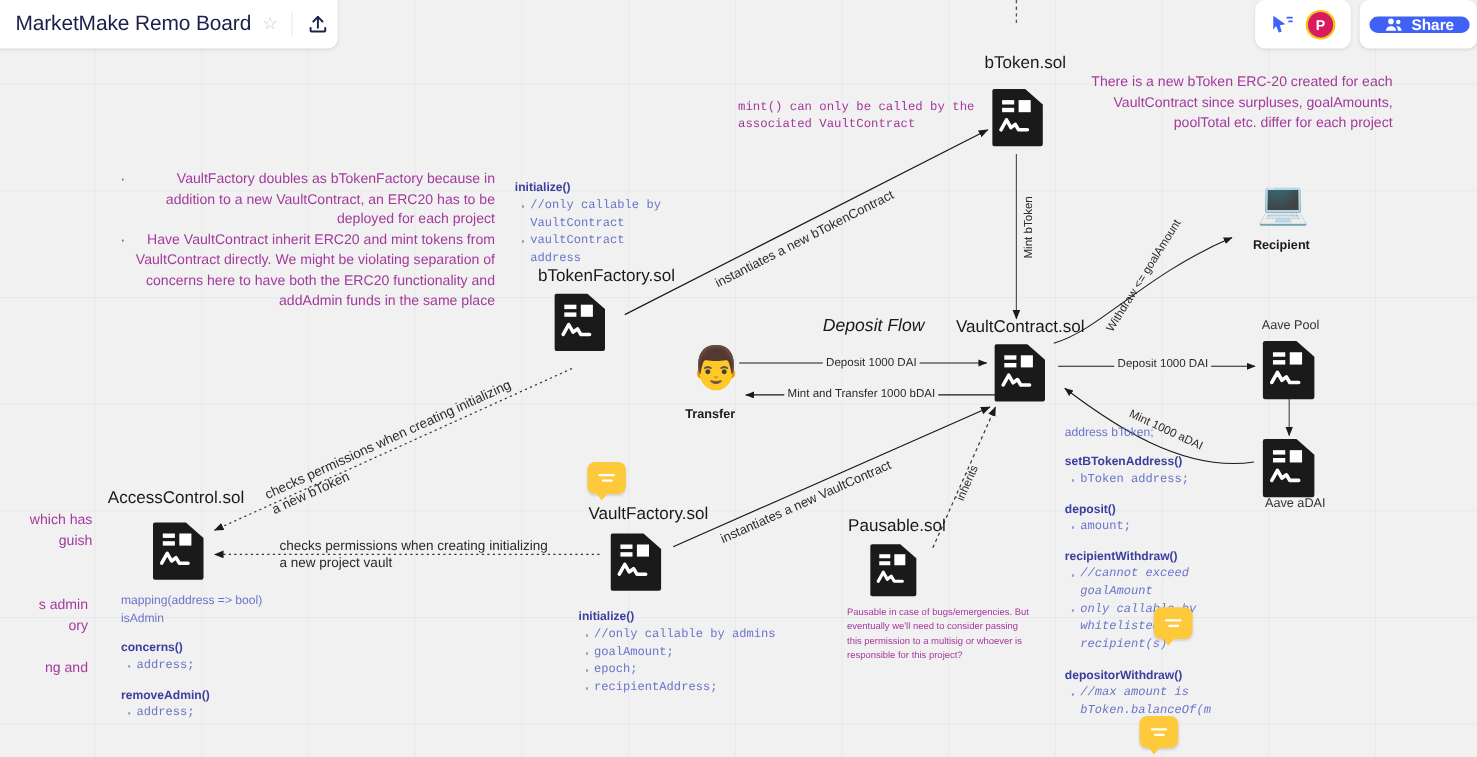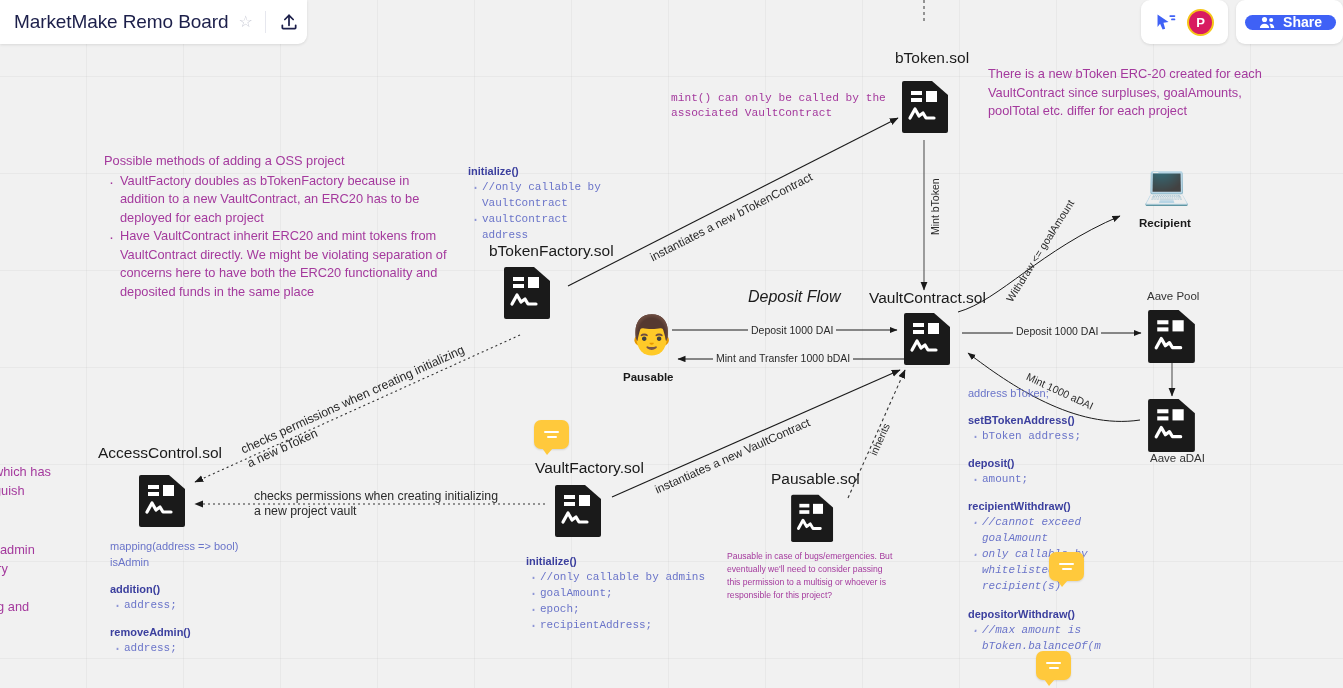--- a/index.html
+++ b/index.html
@@ -67,22 +67,22 @@
   .node-label {
     position:absolute; font-size:15.5px; color:#1a1a1a; white-space:nowrap;
   }
   .node-label.small { font-size:11.5px; color:#333; }
   .node-label.bold { font-weight:700; font-size:11.5px; }
   .node-label.italic { font-style:italic; font-size:16px; }
 
   .purple-text {
     position:absolute; color:#a4399d; font-size:12.6px; line-height:1.32;
   }
-  .purple-text.lg { font-size:12.8px; line-height:1.45; }
-  .purple-text.sm { font-size:8.6px; line-height:1.5; }
+  .purple-text.lg { font-size:12.8px; line-height:1.45;text-align:right; }
+  .purple-text.sm { font-size:8.6px; line-height:1.5;margin-left:43px; }
   .purple-text ul { margin:0; padding-left:16px; list-style:none; }
   .purple-text li { position:relative; padding-left:0; }
   .purple-text li:before {
     content:"\00B7"; position:absolute; left:-11px; top:-1px; font-size:15px;
   }
 
   .blue-block { position:absolute; color:#6a74c9; font-size:11px; line-height:1.46; }
   .blue-block .fn { color:#3b3f9e; font-weight:700; }
   .blue-block ul { margin:0 0 0 14px; padding:0; list-style:none; }
   .blue-block li { position:relative;font-family:Liberation Mono, monospace; }
@@ -187,24 +187,23 @@
             <circle cx="14.3" cy="5" r="2.4"></circle>
           <path d="M1 14.5c0-3 2.5-5 5.5-5s5.5 2 5.5 5z"></path>
           <path d="M13 9.6c2.8 0 5 1.8 5 4.9h-4.2c0-1.9-.6-3.6-1.6-4.8z"></path>
         </svg>
         <span>Share</span>
       </div>
     </div>
   </div>
 
   <div class="purple-text lg" style="left:104px; top:152px; width:346px;">
-    <div>Possible methods of adding a OSS project</div>
     <ul style="margin-top:1px;">
       <li>VaultFactory doubles as bTokenFactory because in addition to a new VaultContract, an ERC20 has to be deployed for each project</li>
-      <li>Have VaultContract inherit ERC20 and mint tokens from VaultContract directly. We might be violating separation of concerns here to have both the ERC20 functionality and deposited funds in the same place</li>
+      <li>Have VaultContract inherit ERC20 and mint tokens from VaultContract directly. We might be violating separation of concerns here to have both the ERC20 functionality and addAdmin funds in the same place</li>
     </ul>
   </div>
 
   <div class="purple-text lg" style="left:-6px; top:463px; width:90px;">
     <div>which has</div>
     <div>guish</div>
   </div>
   <div class="purple-text lg" style="left:-10px; top:541px; width:90px;">
     <div>s admin</div>
     <div>ory</div>
@@ -260,21 +259,21 @@
         <rect x="24" y="13" width="11" height="11" fill="#fff"></rect>
         <path d="M8,40 l5,-9 l4,7 l4,-3 l3,5 l8,0" stroke="#fff" stroke-width="3.2" fill="none" stroke-linejoin="round" stroke-linecap="round"></path>
       </svg>
     </div>
   </div>
 
   <div class="node-label italic" style="left:748px; top:288px;">Deposit Flow</div>
 
   <div class="item" style="left:625px; top:316px;">
     <div class="emoji" style="left:3px; top:0;">👨</div>
-    <div class="node-label bold" style="left:-2px; top:55px;">Pausable</div>
+    <div class="node-label bold" style="left:-2px; top:55px;">Transfer</div>
   </div>
 
   <div class="edge-label" style="left:748px; top:324px;">
     <span>Deposit 1000 DAI</span>
   </div>
   <div class="edge-label" style="left:713px; top:352px;">
     <span>Mint and Transfer 1000 bDAI</span>
   </div>
 
   <div class="item" style="left:869px; top:289px;">
@@ -388,21 +387,21 @@
     </div>
   </div>
 
   <div class="edge-label multi" style="left:251px; top:489px; width:250px;">
     <span>checks permissions when creating initializing a new project vault</span>
   </div>
 
   <div class="blue-block" style="left:110px; top:538px; width:145px;">
     <div>mapping(address =&gt; bool) isAdmin</div>
     <div class="gap"></div>
-    <div class="fn">addition()</div>
+    <div class="fn">concerns()</div>
     <ul>
         <li>address;</li>
       </ul>
     <div class="gap"></div>
     <div class="fn">removeAdmin()</div>
     <ul>
         <li>address;</li>
       </ul>
   </div>
 

